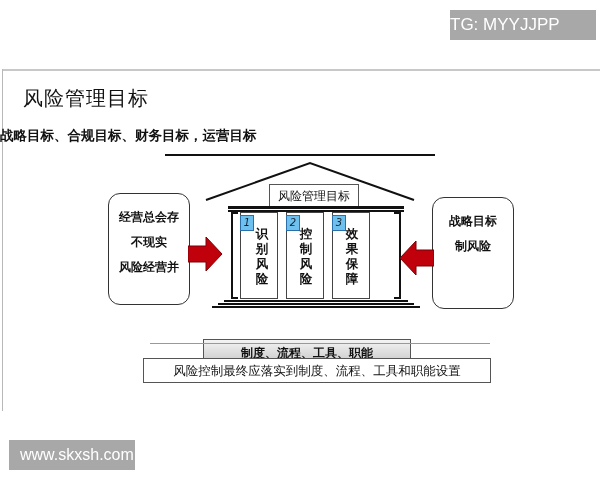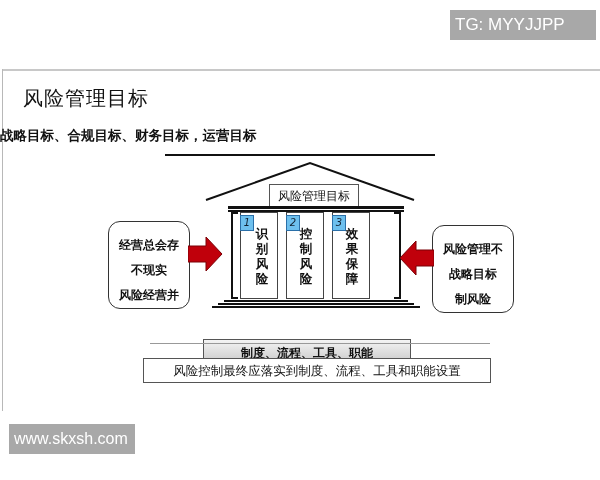--- a/index.html
+++ b/index.html
@@ -1,29 +1,29 @@
 <!DOCTYPE html>
 <html><head>
 <meta charset="utf-8">
 <style>
   html, body { margin:0; padding:0; }
   body { width:600px; height:480px; background:#ffffff; position:relative; overflow:hidden;
          font-family:"DejaVu Sans", sans-serif; color:#111; }
   .abs { position:absolute; }
   .wm-top { left:450px; top:10px; width:146px; height:30px; background:#a8a8a8; color:#fff;
-            font-family:"Liberation Sans", sans-serif; font-size:17px; line-height:30px; padding-left:5px; box-sizing:border-box; }
-  .wm-bottom { left:9px; top:424px; width:126px; height:30px; background:#a8a8a8; color:#fff;
-            font-family:"Liberation Sans", sans-serif; font-size:16px; line-height:30px; padding-left:5px; box-sizing:border-box; }
+            font-family:"Liberation Sans", sans-serif; font-size:17px; line-height:30px; box-sizing:border-box; }
+  .wm-bottom { left:9px; top:440px; width:126px; height:30px; background:#a8a8a8; color:#fff;
+            font-family:"Liberation Sans", sans-serif; font-size:16px; line-height:30px; padding-left:11px; box-sizing:border-box; }
   .frame-top { left:2px; top:69px; width:598px; height:2px; background:#c8c8c8; }
   .frame-left { left:2px; top:69px; width:1px; height:342px; background:#b8b8b8; }
   .slide-title { left:23px; top:85px; font-size:20px; font-weight:normal; letter-spacing:1px; }
   .goals { left:0; width:600px; top:127px; text-align:left; font-size:13.5px; font-weight:bold; }
   .goals-line { left:165px; top:154px; width:270px; height:2px; background:#111; }
-  .side-box { width:82px; height:88px; border:1.5px solid #333; border-radius:12px; background:#fff;
-              font-size:12px; font-weight:bold; line-height:25px; text-align:center; padding-top:11px; box-sizing:border-box;margin-top:28px; }
+  .side-box { width:82px; height:112px; border:1.5px solid #333; border-radius:12px; background:#fff;
+              font-size:12px; font-weight:bold; line-height:25px; text-align:center; padding-top:11px; box-sizing:border-box; }
   .side-left { left:108px; top:193px; }
   .side-right { left:432px; top:197px; }
   .roof-label { left:269px; top:184px; width:88px; height:22px; border:1px solid #555; background:#fff;
                 font-size:12px; line-height:22px; text-align:center; }
   .beam { left:228px; top:206px; width:176px; height:3px; background:#111; }
   .beam2 { left:228px; top:210px; width:176px; height:2px; background:#111; }
   .pillar { top:212px; width:38px; height:87px; border:1px solid #444; background:#fff; box-sizing:border-box; }
   .pillar-tag { width:12px; height:14px; background:#6ec0ee; border:1px solid #2a6fa8; font-size:10px; font-style:italic;
                 text-align:center; line-height:13px; color:#123; }
   .pillar-text { font-size:12.5px; font-weight:bold; line-height:15px; text-align:center; width:14px; }
@@ -93,21 +93,20 @@
 <div class="abs base-box">制度、流程、工具、职能</div>
 <div class="abs bottom-box">风险控制最终应落实到制度、流程、工具和职能设置</div>
 <div class="abs bottom-rule"></div>
 
 <div class="abs side-box side-left">
   <div>经营总会存</div>
   <div>不现实</div>
   <div>风险经营并</div>
 </div>
 <div class="abs side-box side-right">
-  <div>风险管理不</div>
   <div>战略目标</div>
   <div>制风险</div>
 </div>
 
 <svg class="abs" style="left:188px;top:236px" width="36" height="36">
   <polygon points="0,10 18,10 18,1 34,18 18,35 18,26 0,26" fill="#c0000b" stroke="#7a0006" stroke-width="1"></polygon>
 </svg>
 <svg class="abs" style="left:398px;top:240px" width="36" height="36">
   <polygon points="36,10 18,10 18,1 2,18 18,35 18,26 36,26" fill="#c0000b" stroke="#7a0006" stroke-width="1"></polygon>
 </svg>

